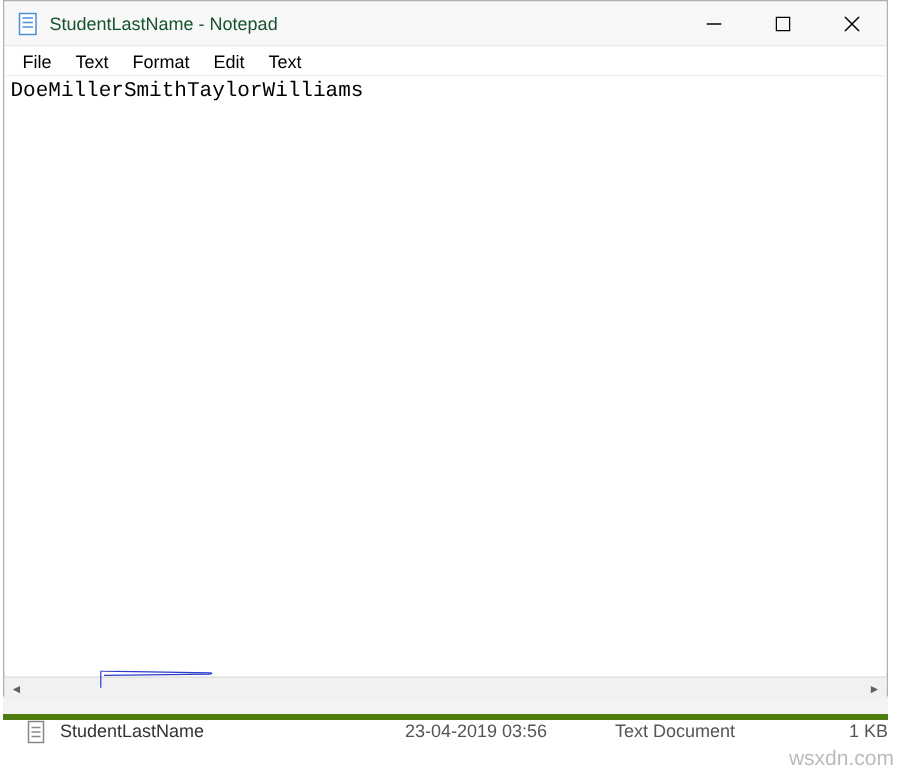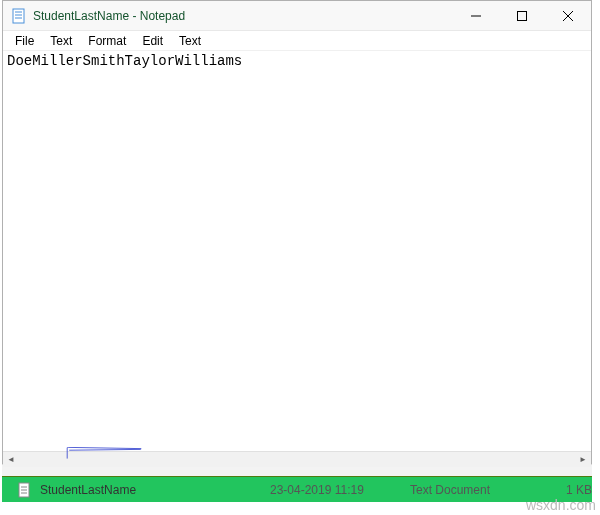--- a/index.html
+++ b/index.html
@@ -117,24 +117,24 @@
       border-top: 1px solid #d8d8d8;
       display: flex;
       align-items: center;
       padding-left: 36px;
       color: #777;
       font-size: 11px;
       overflow: hidden;
     }
     .file-row {
       height: 26px;
-      background: #22c55e;
-      border-top: 1px solid #4d7c0f;
-      display: flex;
-      align-items: center;
+      background: #ffffff;
+      border-top: 4px solid #4d7c0f;
+      display: flex;
+      align-items: flex-start;
       font-size: 12px;
       color: #555;
     }
     .file-icon {
       width: 16px;
       height: 16px;
       margin: 0 8px 0 14px;
     }
     .file-name { width: 230px; color: #333; }
     .file-date { width: 140px; }
@@ -210,19 +210,19 @@
   <div class="file-row">
     <span class="file-icon">
       <svg viewBox="0 0 16 16">
         <rect x="3" y="1" width="10" height="14" fill="#fff" stroke="#888" stroke-width="1"></rect>
         <line x1="5" y1="5" x2="11" y2="5" stroke="#888" stroke-width="1"></line>
         <line x1="5" y1="8" x2="11" y2="8" stroke="#888" stroke-width="1"></line>
         <line x1="5" y1="11" x2="11" y2="11" stroke="#888" stroke-width="1"></line>
       </svg>
     </span>
     <span class="file-name">StudentLastName</span>
-    <span class="file-date">23-04-2019 11:19</span>
+    <span class="file-date">23-04-2019 03:56</span>
     <span class="file-type">Text Document</span>
     <span class="file-size">1 KB</span>
   </div>
 </div>
 
 <div class="watermark">wsxdn.com</div>
 
 </body></html>

